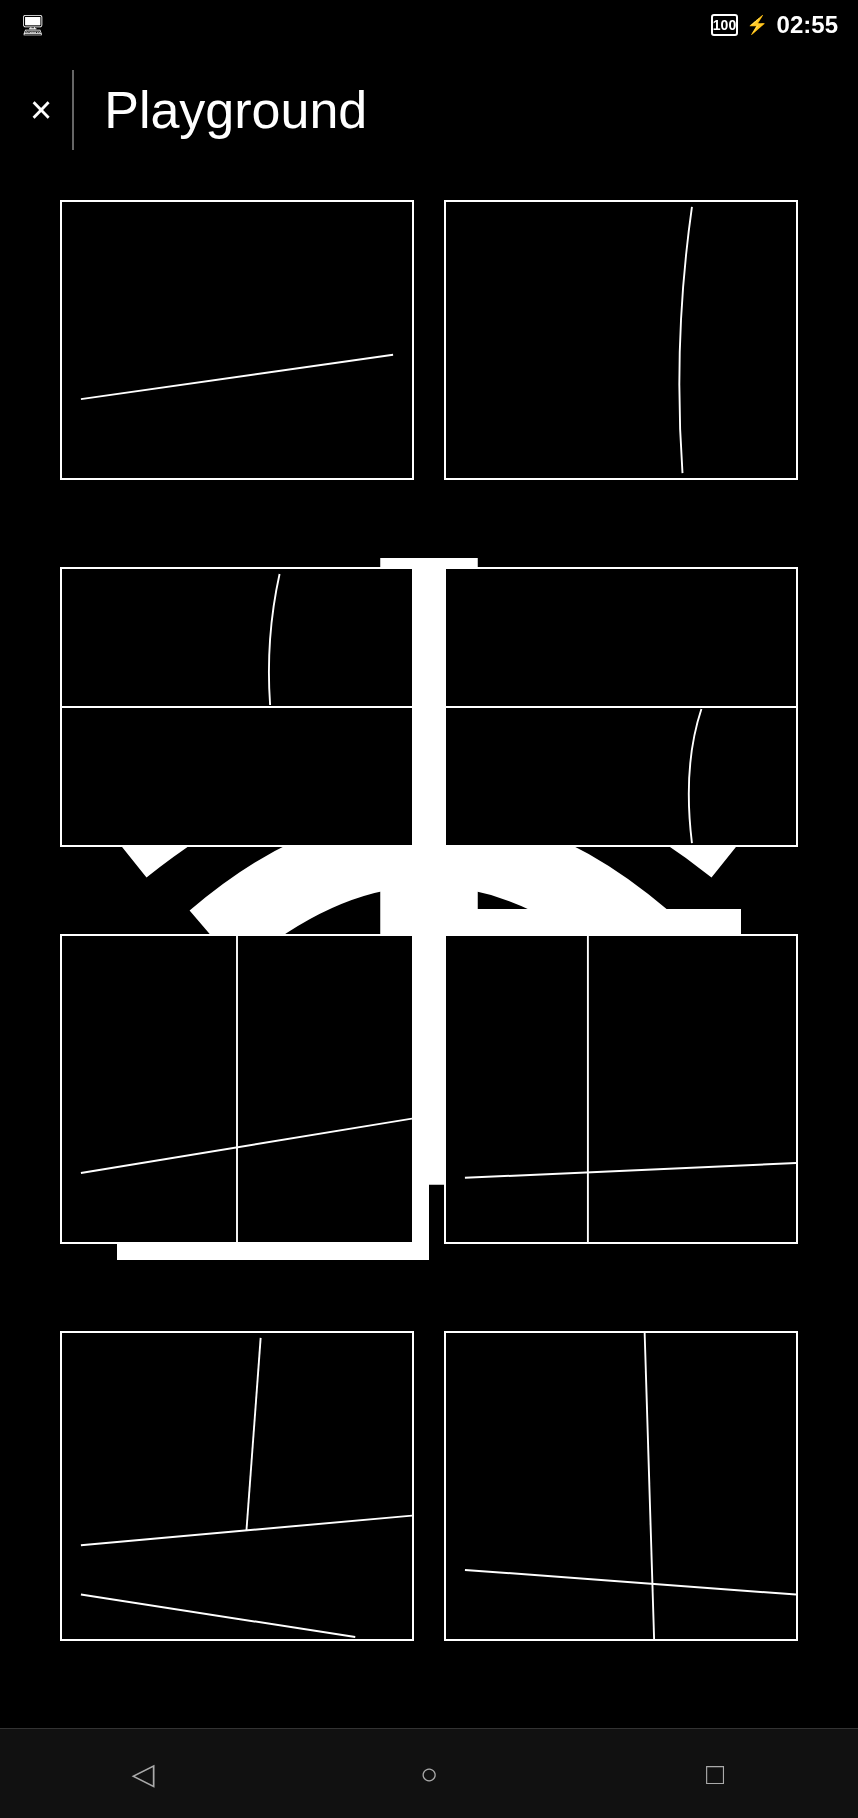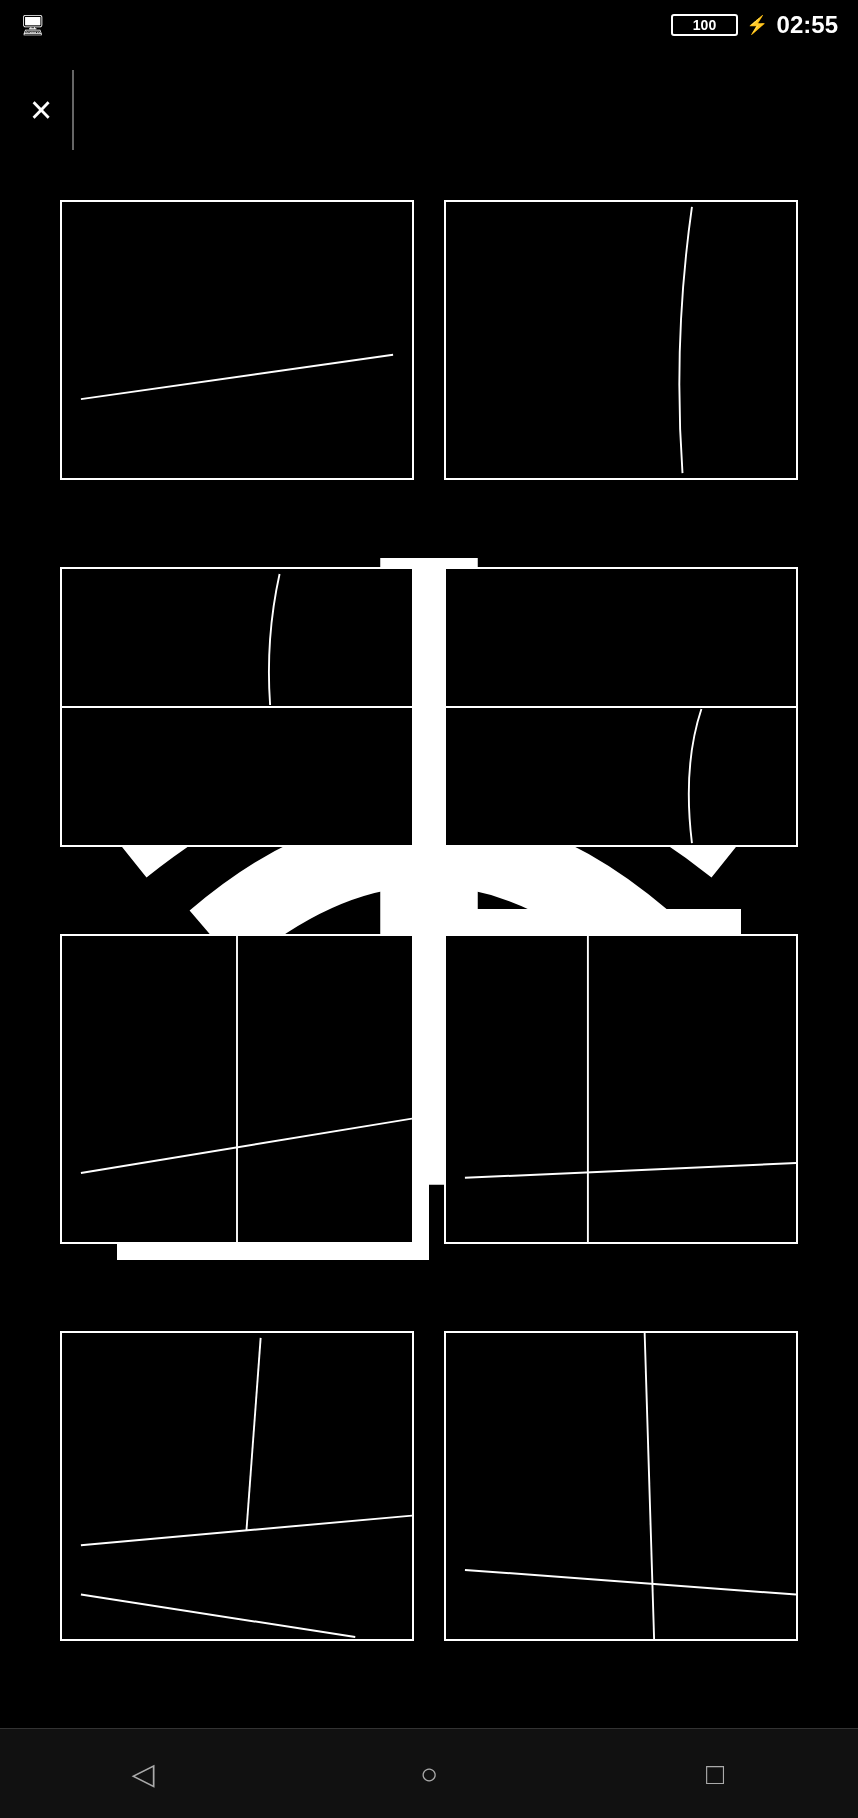--- a/index.html
+++ b/index.html
@@ -142,31 +142,32 @@
     <span style="font-size:20px;">
       <svg width="22" height="22" viewBox="0 0 22 22">
           <line x1="11" y1="2" x2="11" y2="18" stroke="white" stroke-width="2.5"></line>
           <line x1="6" y1="8" x2="16" y2="8" stroke="white" stroke-width="2.5"></line>
           <rect x="4" y="14" width="6" height="5" stroke="white" stroke-width="2" fill="none"></rect>
           <rect x="13" y="12" width="5" height="4" stroke="white" stroke-width="2" fill="none"></rect>
         </svg>
     </span>
   </div>
   <div class="status-right">
-    <span style="font-size:18px; border:2px solid white; padding:1px 20px; border-radius:3px; font-size:14px; font-weight:bold;text-align:center;">
+    <span style="font-size:18px; border:2px solid white; padding:1px 0; border-radius:3px; font-size:14px; font-weight:bold;text-align:center;">
       <span style="font-size:14px;">100</span>
     </span>
     <span style="font-size:18px;">⚡</span>
     <span style="font-size:24px; font-weight:bold;">02:55</span>
   </div>
 </div>
 
 <div class="header">
   <span class="close-btn">×</span>
   <div class="divider-line"></div>
+  <span class="header-title">Playground</span>
 </div>
 
 <div class="grid-container">
 
   <div class="card card-r1-1">
     <svg viewBox="0 0 370 280" preserveAspectRatio="none">
       <line x1="20" y1="200" x2="350" y2="155" stroke="white" stroke-width="2"></line>
     </svg>
   </div>
 

